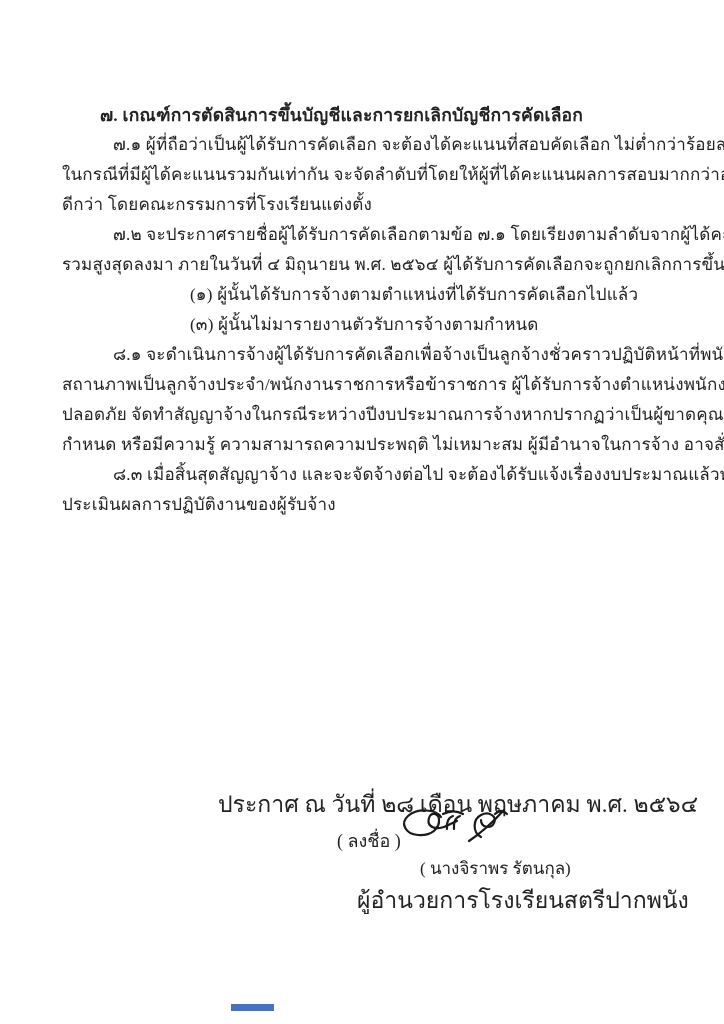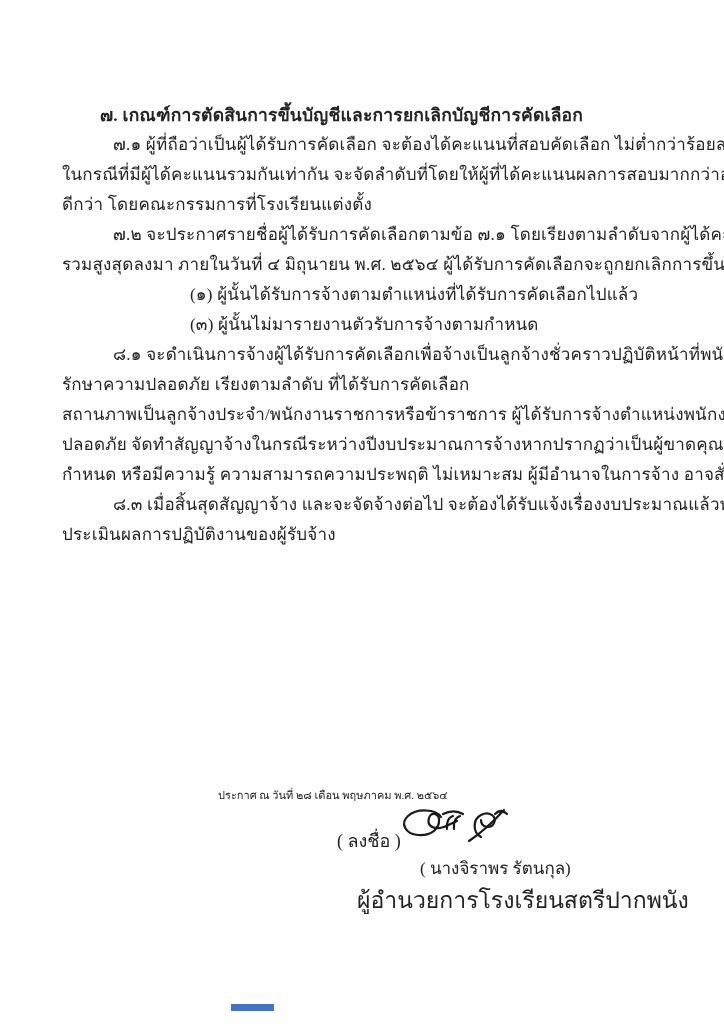--- a/index.html
+++ b/index.html
@@ -24,21 +24,21 @@
     letter-spacing:0.2px;
   }
   .line.heading { font-weight:bold; padding-left:38px; font-size:17.5px; }
   .line.para    { padding-left:51px; }
   .line.list    { padding-left:128px; }
   .line.cont    { padding-left:0; }
 
   .closing { position:absolute; left:0; top:0; width:100%; }
   .date-line {
     position:absolute; left:218px; top:786px;
-    font-size:11px; white-space:nowrap;
+    font-size:23px; white-space:nowrap;
   }
   .sign-label {
     position:absolute; left:337px; top:826px;
     font-size:18px; white-space:nowrap;
   }
   .signature-wrap {
     position:absolute; left:400px; top:804px;
     width:110px; height:48px;
   }
   .signer-name {
@@ -62,21 +62,20 @@
   <div class="textflow">
       <div class="line heading">๗.  เกณฑ์การตัดสินการขึ้นบัญชีและการยกเลิกบัญชีการคัดเลือก</div>
       <div class="line para">๗.๑   ผู้ที่ถือว่าเป็นผู้ได้รับการคัดเลือก จะต้องได้คะแนนที่สอบคัดเลือก ไม่ต่ำกว่าร้อยละ ๗๐</div>
       <div class="line cont">ในกรณีที่มีผู้ได้คะแนนรวมกันเท่ากัน จะจัดลำดับที่โดยให้ผู้ที่ได้คะแนนผลการสอบมากกว่าอยู่ในลำดับที่</div>
       <div class="line cont">ดีกว่า โดยคณะกรรมการที่โรงเรียนแต่งตั้ง</div>
       <div class="line para">๗.๒   จะประกาศรายชื่อผู้ได้รับการคัดเลือกตามข้อ ๗.๑ โดยเรียงตามลำดับจากผู้ได้คะแนน</div>
       <div class="line cont">รวมสูงสุดลงมา  ภายในวันที่  ๔ มิถุนายน พ.ศ. ๒๕๖๔ ผู้ได้รับการคัดเลือกจะถูกยกเลิกการขึ้นบัญชีในกรณี</div>
       <div class="line list">(๑)  ผู้นั้นได้รับการจ้างตามตำแหน่งที่ได้รับการคัดเลือกไปแล้ว</div>
       <div class="line list">(๓)  ผู้นั้นไม่มารายงานตัวรับการจ้างตามกำหนด</div>
       <div class="line para">๘.๑  จะดำเนินการจ้างผู้ได้รับการคัดเลือกเพื่อจ้างเป็นลูกจ้างชั่วคราวปฏิบัติหน้าที่พนักงาน</div>
-      <div class="line cont">รักษาความปลอดภัย เรียงตามลำดับ ที่ได้รับการคัดเลือก</div>
       <div class="line cont">สถานภาพเป็นลูกจ้างประจำ/พนักงานราชการหรือข้าราชการ ผู้ได้รับการจ้างตำแหน่งพนักงานรักษาความ</div>
       <div class="line cont">ปลอดภัย จัดทำสัญญาจ้างในกรณีระหว่างปีงบประมาณการจ้างหากปรากฏว่าเป็นผู้ขาดคุณสมบัติตาม ที่</div>
       <div class="line cont">กำหนด หรือมีความรู้  ความสามารถความประพฤติ ไม่เหมาะสม  ผู้มีอำนาจในการจ้าง  อาจสั่งเลิกจ้าง</div>
       <div class="line para">๘.๓  เมื่อสิ้นสุดสัญญาจ้าง และจะจัดจ้างต่อไป จะต้องได้รับแจ้งเรื่องงบประมาณแล้วทำการ</div>
       <div class="line cont">ประเมินผลการปฏิบัติงานของผู้รับจ้าง</div>
     </div>
 
   <div class="closing">
     <div class="date-line">ประกาศ ณ   วันที่ ๒๘  เดือน พฤษภาคม   พ.ศ. ๒๕๖๔</div>
 

